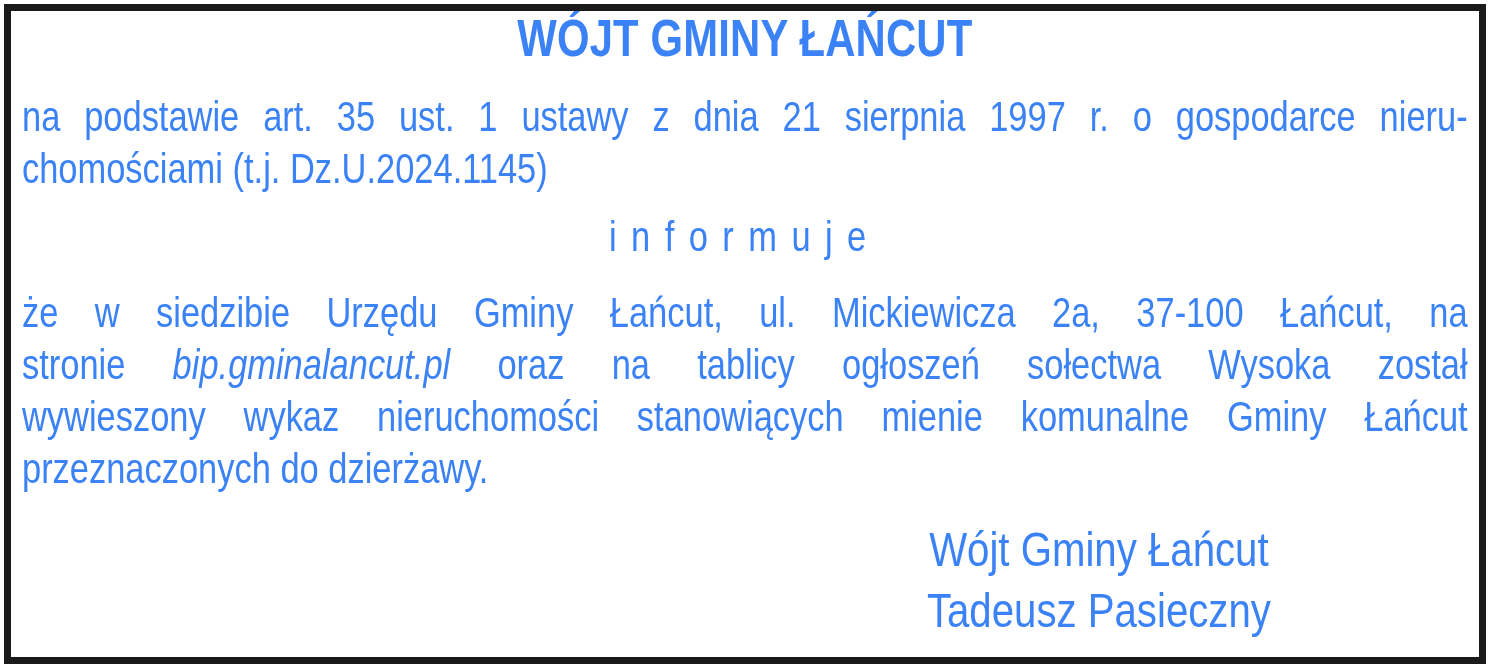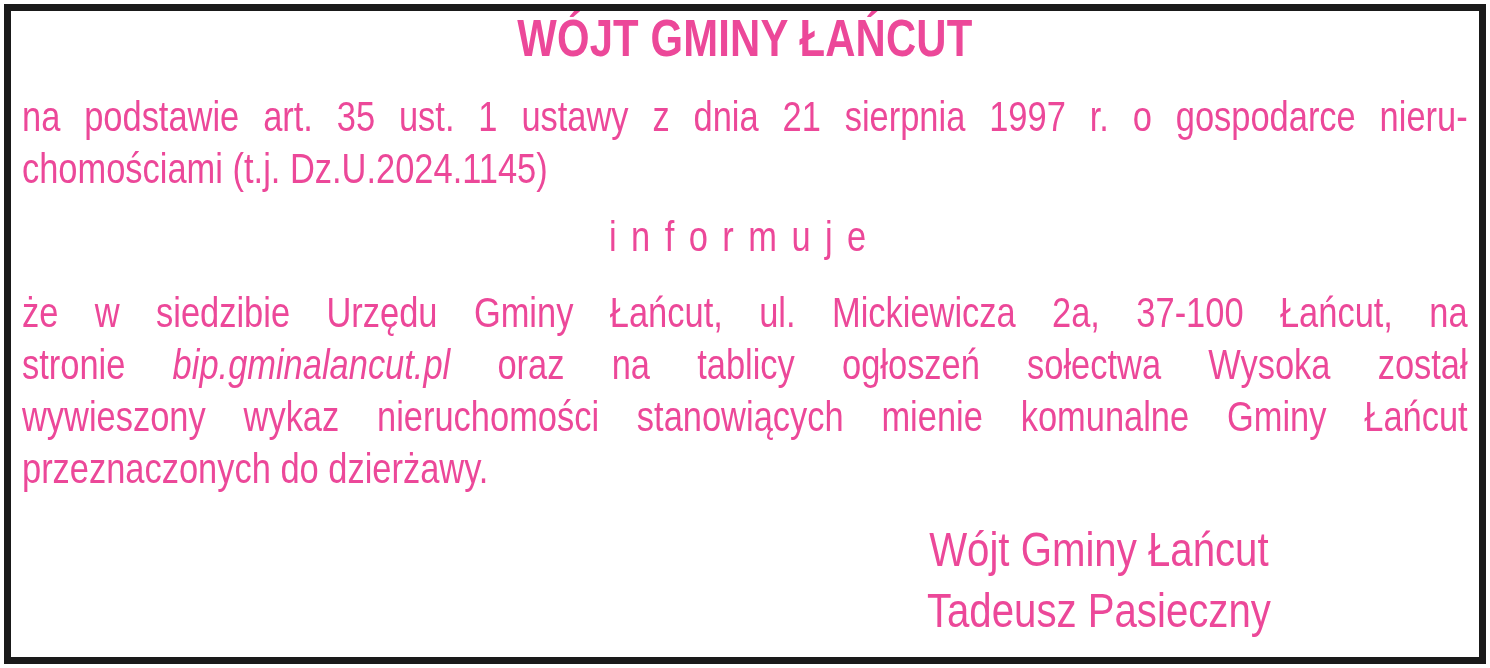--- a/index.html
+++ b/index.html
@@ -7,21 +7,21 @@
     padding: 0;
     background: #ffffff;
   }
   .page {
     position: relative;
     width: 1490px;
     height: 668px;
     background: #ffffff;
     overflow: hidden;
     font-family: "Liberation Sans", "DejaVu Sans", sans-serif;
-    color: #ec4899;
+    color: #3b82f6;
   }
   .frame {
     position: absolute;
     left: 4px;
     top: 4px;
     right: 4px;
     bottom: 4px;
     border: 7px solid #1a1a1a;
     box-sizing: border-box;
     overflow: hidden;

